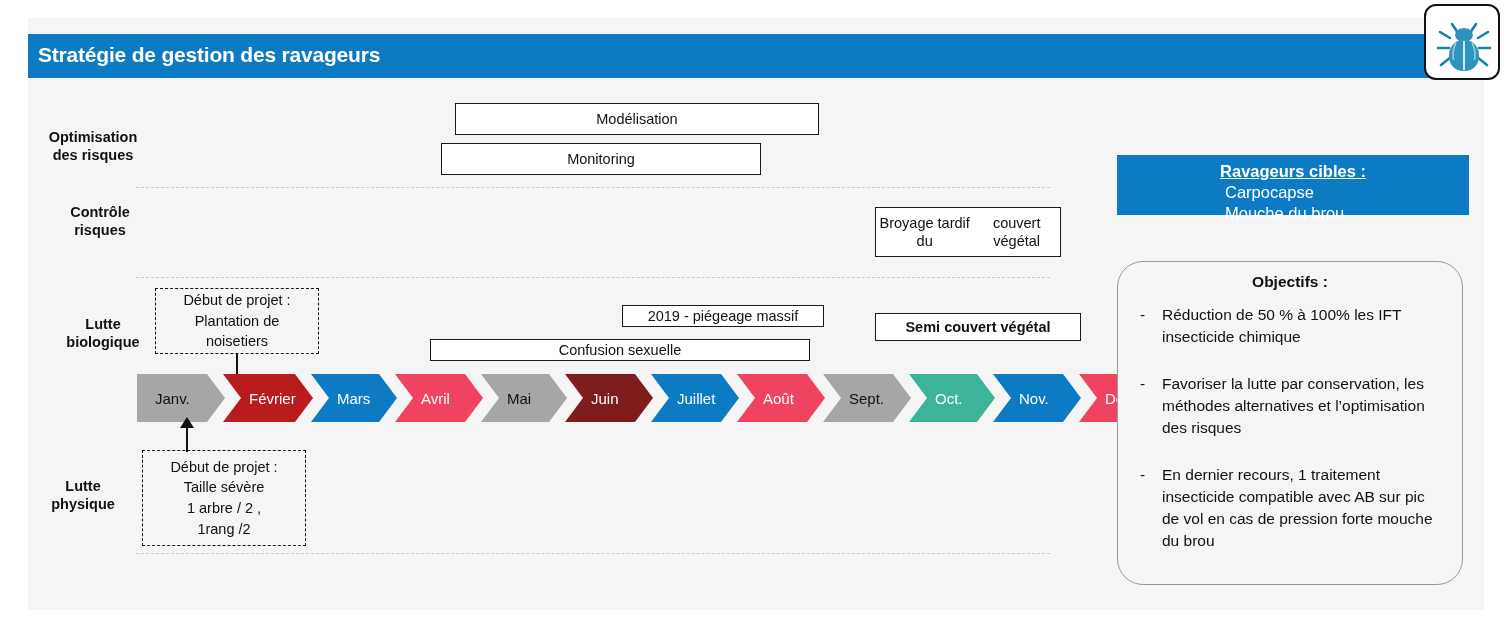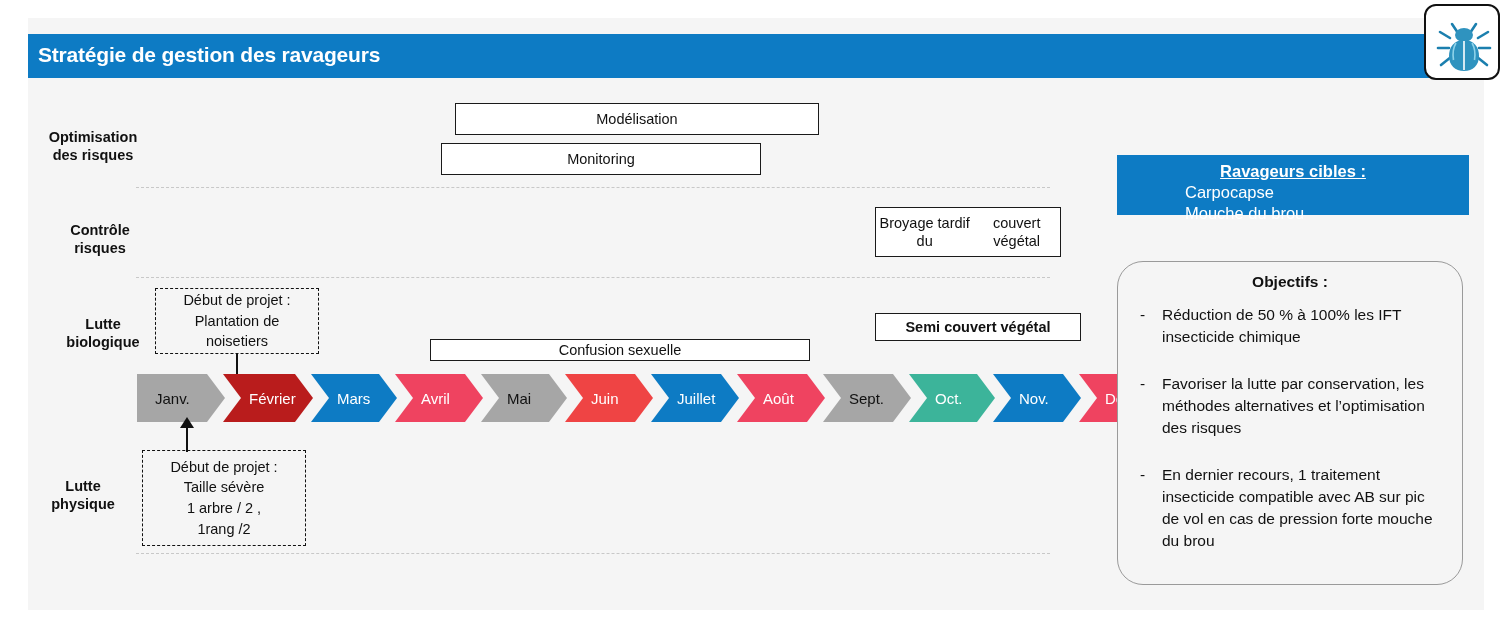--- a/index.html
+++ b/index.html
@@ -93,21 +93,21 @@
   .pests{
     position:absolute;left:1117px;top:155px;width:352px;height:60px;
     background:#0d7bc4;color:#ffffff;
     padding:6px 0 0 0;box-sizing:border-box;
     font-size:16.5px;line-height:1.28;
     font-family:"Liberation Sans", sans-serif;
   }
   .pests .ph{
     display:block;text-align:center;font-weight:bold;text-decoration:underline;
   }
-  .pests .pl{display:block;padding-left:68px;}
+  .pests .pl{display:block;padding-left:108px;}
   .objectives{
     position:absolute;left:1117px;top:261px;width:346px;height:324px;
     border:1.3px solid #9a9a9a;border-radius:26px;
     background:#f5f5f5;box-sizing:border-box;
     font-size:15.5px;color:#111111;
     font-family:"Liberation Sans", sans-serif;
   }
   .objectives .oh{
     display:block;text-align:center;font-weight:bold;font-size:15.5px;
     margin-top:11px;
@@ -145,21 +145,21 @@
       <path d="M30 29 L30 58" stroke="#ffffff" stroke-width="1.6" fill="none"></path>
       <path d="M22 31 C19 36 18.5 42 19.5 48" stroke="#8fd3ea" stroke-width="1.6" fill="none"></path>
       <path d="M38 31 C41 36 41.5 42 40.5 48" stroke="#8fd3ea" stroke-width="1.6" fill="none"></path>
     </svg>
   </div>
 
   <div class="rowlabel" style="left:18px;top:128px;">
     <div>Optimisation</div>
     <div>des risques</div>
   </div>
-  <div class="rowlabel" style="left:25px;top:221px;text-align:center;">
+  <div class="rowlabel" style="left:25px;top:203px;text-align:center;">
     <div>Contrôle</div>
     <div>risques</div>
   </div>
   <div class="rowlabel" style="left:28px;top:315px;">
     <div>Lutte</div>
     <div>biologique</div>
   </div>
   <div class="rowlabel" style="left:8px;top:477px;">
     <div>Lutte</div>
     <div>physique</div>
@@ -170,20 +170,21 @@
   <div class="sep" style="top:553px;"></div>
 
   <div class="box" style="left:455px;top:103px;width:364px;height:32px;">Modélisation</div>
   <div class="box" style="left:441px;top:143px;width:320px;height:32px;">Monitoring</div>
 
   <div class="box" style="left:875px;top:207px;width:186px;height:50px;flex-direction:row;">
     <span>Broyage tardif du</span>
     <span>couvert végétal</span>
   </div>
 
+  <div class="box" style="left:622px;top:305px;width:202px;height:22px;">2019 - piégeage massif</div>
   <div class="box" style="left:430px;top:339px;width:380px;height:22px;">Confusion sexuelle</div>
   <div class="box" style="left:875px;top:313px;width:206px;height:28px;font-weight:bold;">Semi couvert végétal</div>
 
   <div class="dbox" style="left:155px;top:288px;width:164px;height:66px;">
     <span>Début de projet :</span>
     <span>Plantation de</span>
     <span>noisetiers</span>
   </div>
 
   <div class="arrow-line" style="left:236px;top:354px;height:22px;"></div>
@@ -198,21 +199,21 @@
     </div>
     <div class="chev" style="left:174px;width:86px;background:#0d7bc4;color:#ffffff;">
       <span>Mars</span>
     </div>
     <div class="chev" style="left:258px;width:88px;background:#ef4360;color:#ffffff;align-items:center;">
       <span>Avril</span>
     </div>
     <div class="chev" style="left:344px;width:86px;background:#a6a6a6;color:#111111;">
       <span>Mai</span>
     </div>
-    <div class="chev" style="left:428px;width:88px;background:#ef4444;color:#ffffff;">
+    <div class="chev" style="left:428px;width:88px;background:#7f1d1d;color:#ffffff;">
       <span>Juin</span>
     </div>
     <div class="chev" style="left:514px;width:88px;background:#0d7bc4;color:#ffffff;">
       <span>Juillet</span>
     </div>
     <div class="chev" style="left:600px;width:88px;background:#ef4360;color:#ffffff;">
       <span>Août</span>
     </div>
     <div class="chev" style="left:686px;width:88px;background:#a6a6a6;color:#111111;">
       <span>Sept.</span>

